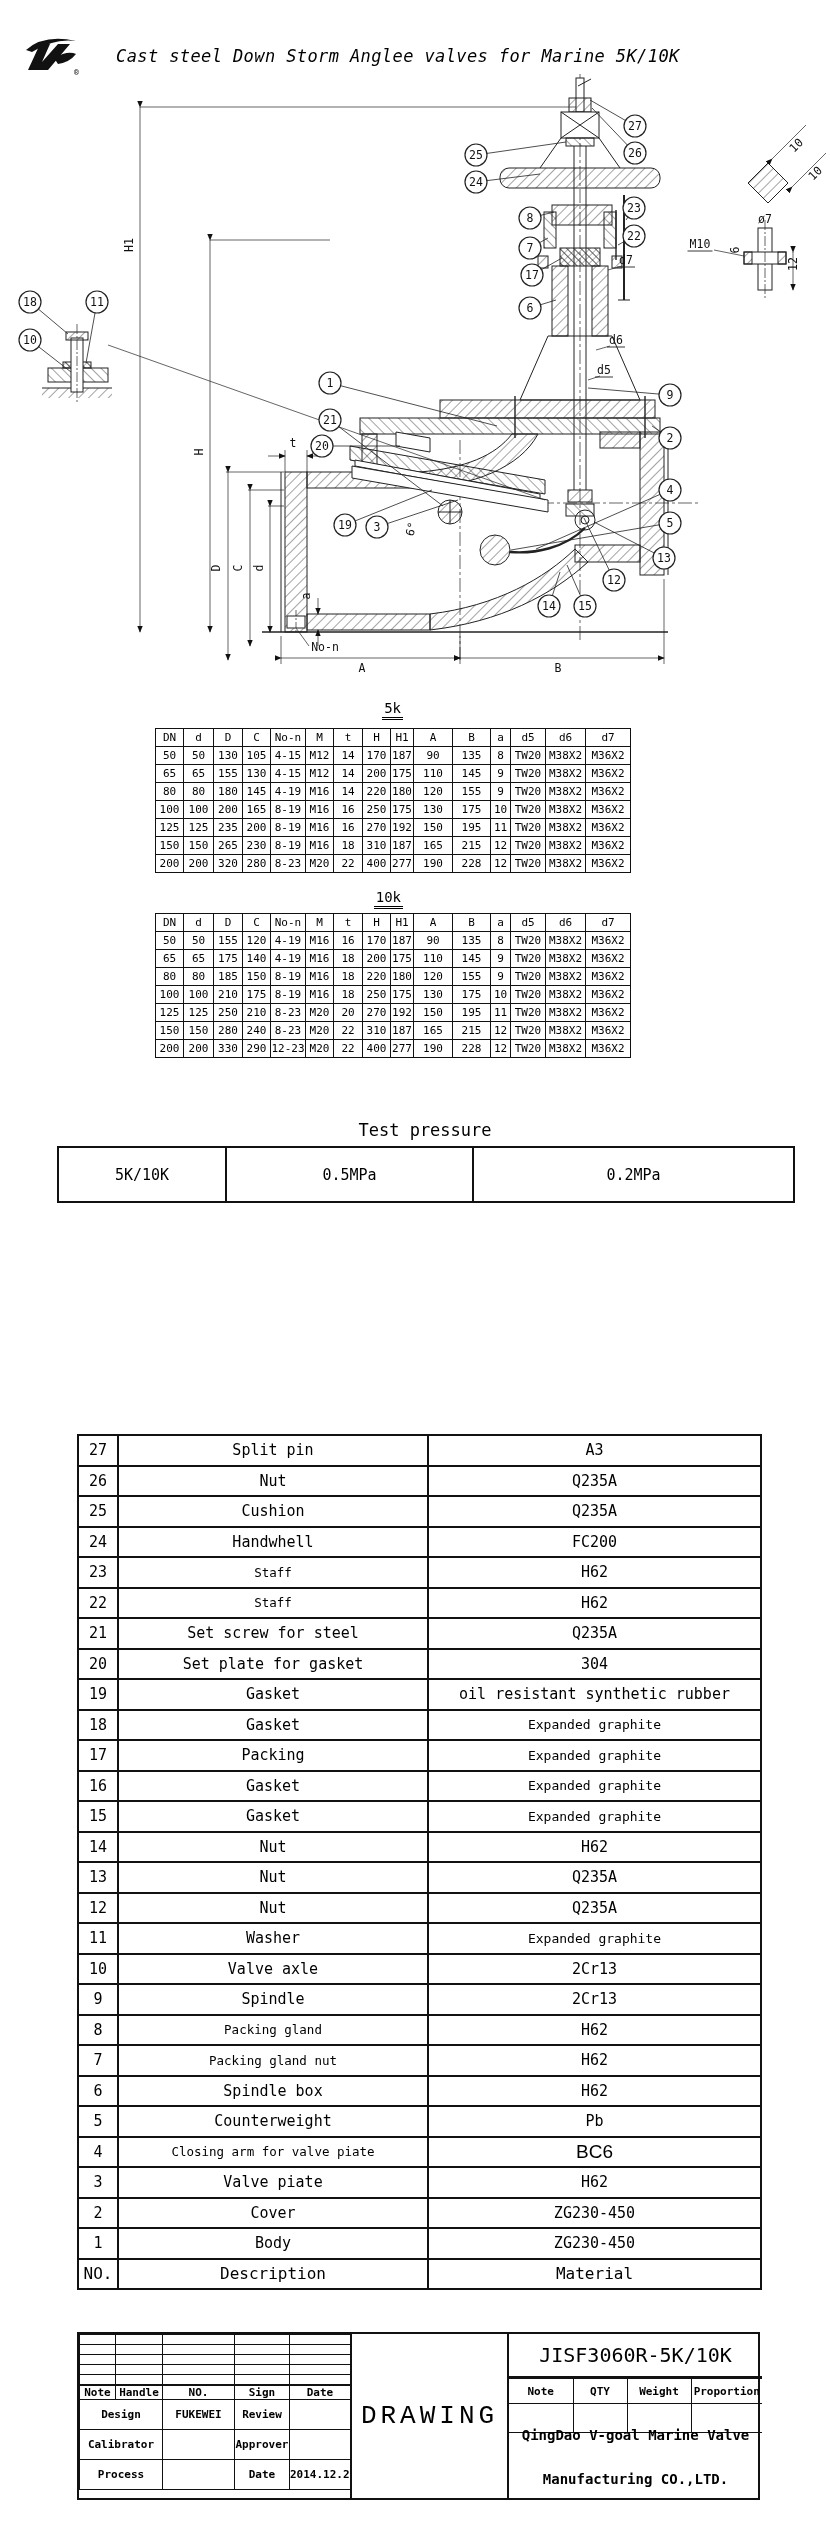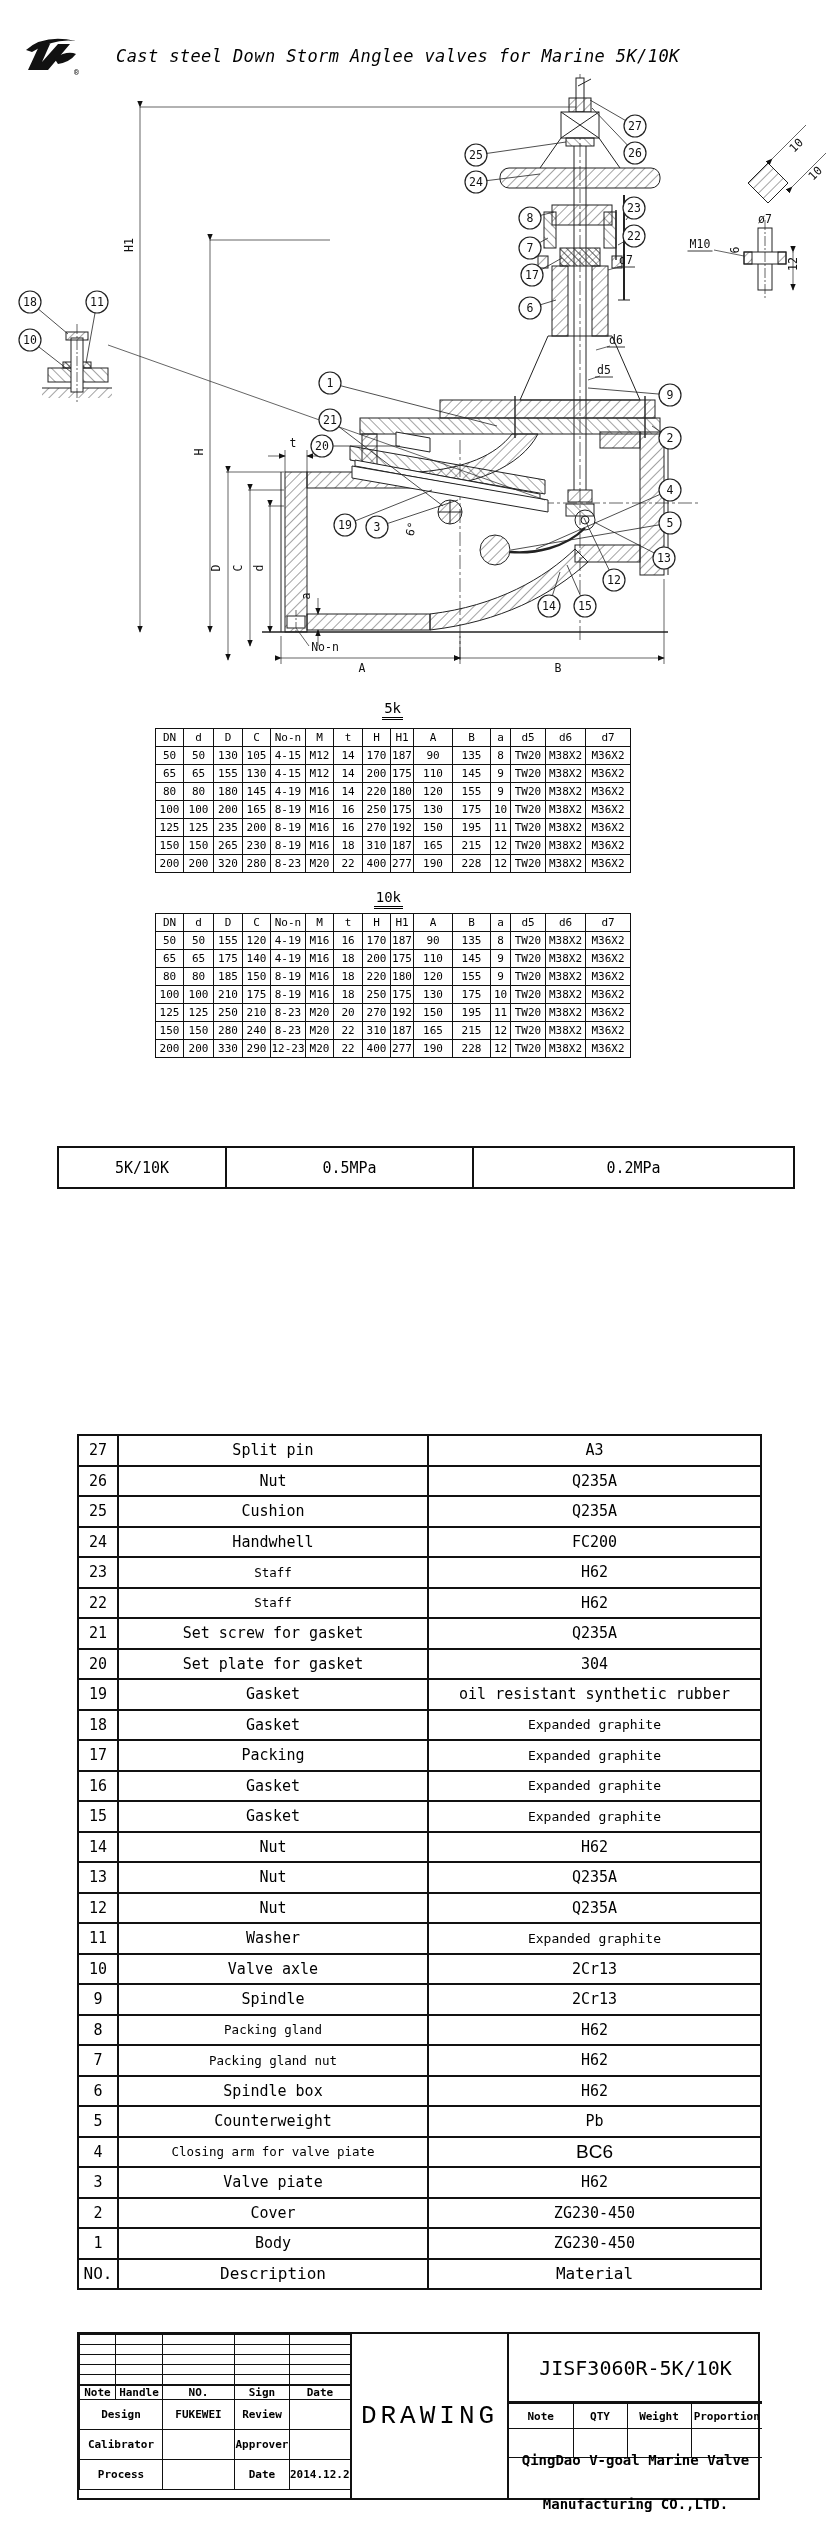--- a/index.html
+++ b/index.html
@@ -12,42 +12,42 @@
   .tbl-label{position:absolute;width:60px;text-align:right;font-size:14px;}
   .tbl-label span{border-bottom:3px double #000;padding:0 2px 1px 2px;}
   
   table{border-collapse:collapse;table-layout:fixed;}
   .dimtable{position:absolute;left:155px;width:475px;font-size:11px;}
   .dimtable th,.dimtable td{border:1.6px solid #111;height:17px;padding:0;text-align:center;
       font-weight:normal;overflow:hidden;white-space:nowrap;}
   
   .tp-title{position:absolute;left:57px;top:1120px;width:736px;text-align:center;font-size:17px;}
   #tp{position:absolute;left:57px;top:1147px;width:736px;font-size:15px;}
-  #tp th,#tp td{border:2px solid #111;padding:1px;text-align:center;font-weight:normal;}
+  #tp th,#tp td{border:2px solid #111;padding:8px;text-align:center;font-weight:normal;}
   #tp tbody td{height:37px;}
   
   #parts{position:absolute;left:77px;top:1434px;width:683px;font-size:15px;}
   #parts td{border:2px solid #111;height:28.5px;padding:0;text-align:center;overflow:hidden;}
   #parts td.ds{font-size:12.5px;}
   #parts td.ms{font-size:13px;}
   #parts td.serif{font-family:Liberation Sans, sans-serif;font-size:19px;}
   #parts tr.footer td{font-size:16px;}
   
   #titleblock{position:absolute;left:77px;top:2332px;width:683px;height:168px;border:2.5px solid #111;box-sizing:border-box;}
   .tb-left{position:absolute;left:0;top:0;width:271px;height:100%;}
   .tb-left table{width:271px;font-size:11px;font-weight:bold;}
   .tb-left td,.tb-left th{border:1.6px solid #111;padding:0;text-align:center;overflow:hidden;white-space:nowrap;}
   #tb-grid td{height:9px;}
   #tb-sign .hrow th{height:13px;font-weight:bold;}
   #tb-sign td{height:29px;}
   .tb-mid{position:absolute;left:271px;top:0;width:159px;height:100%;border-left:2px solid #111;border-right:2px solid #111;
       box-sizing:border-box;display:flex;align-items:center;justify-content:center;font-family:Liberation Mono, monospace;}
   .tb-mid div{font-size:26px;letter-spacing:4px;}
   .tb-right{position:absolute;left:430px;top:0;width:253px;height:100%;}
-  .tb-docno{height:69px;display:flex;align-items:center;justify-content:center;font-size:20px;border-bottom:2px solid #111;box-sizing:border-box;white-space:nowrap;}
+  .tb-docno{height:44px;display:flex;align-items:center;justify-content:center;font-size:20px;border-bottom:2px solid #111;box-sizing:border-box;white-space:nowrap;}
   #tb-info{width:253px;font-size:11px;}
   #tb-info th{border:1.6px solid #111;height:24px;font-weight:bold;padding:0;}
   #tb-info td{border:1.6px solid #111;height:28px;padding:0;}
   #tb-info tr th:first-child,#tb-info tr td:first-child{border-left:none;}
   #tb-info tr th:last-child,#tb-info tr td:last-child{border-right:none;}
   .tb-company{height:50px;display:flex;flex-direction:column;align-items:center;justify-content:center;
       font-size:14px;font-weight:bold;line-height:1.55;white-space:nowrap;gap:22px;}
   svg text{font-family:"DejaVu Sans Mono","Liberation Mono",monospace;fill:#111;}
 </style>
 </head>
@@ -676,20 +676,21 @@
           <td>190</td>
           <td>228</td>
           <td>12</td>
           <td>TW20</td>
           <td>M38X2</td>
           <td>M36X2</td>
         </tr>
       </tbody>
   </table>
 
+  <div class="tp-title">Test pressure</div>
   <table id="tp">
     <colgroup>
         <col width="168">
         <col width="247">
         <col width="321">
       </colgroup>
     <thead>
         <tr id="tp-head"></tr>
       </thead>
     <tbody>
@@ -733,21 +734,21 @@
           <td class="ds">Staff</td>
           <td>H62</td>
         </tr>
         <tr>
           <td>22</td>
           <td class="ds">Staff</td>
           <td>H62</td>
         </tr>
         <tr>
           <td>21</td>
-          <td>Set screw for gasket</td>
+          <td>Set screw for steel</td>
           <td>Q235A</td>
         </tr>
         <tr>
           <td>20</td>
           <td>Set plate for gasket</td>
           <td>304</td>
         </tr>
         <tr>
           <td>19</td>
           <td>Gasket</td>

